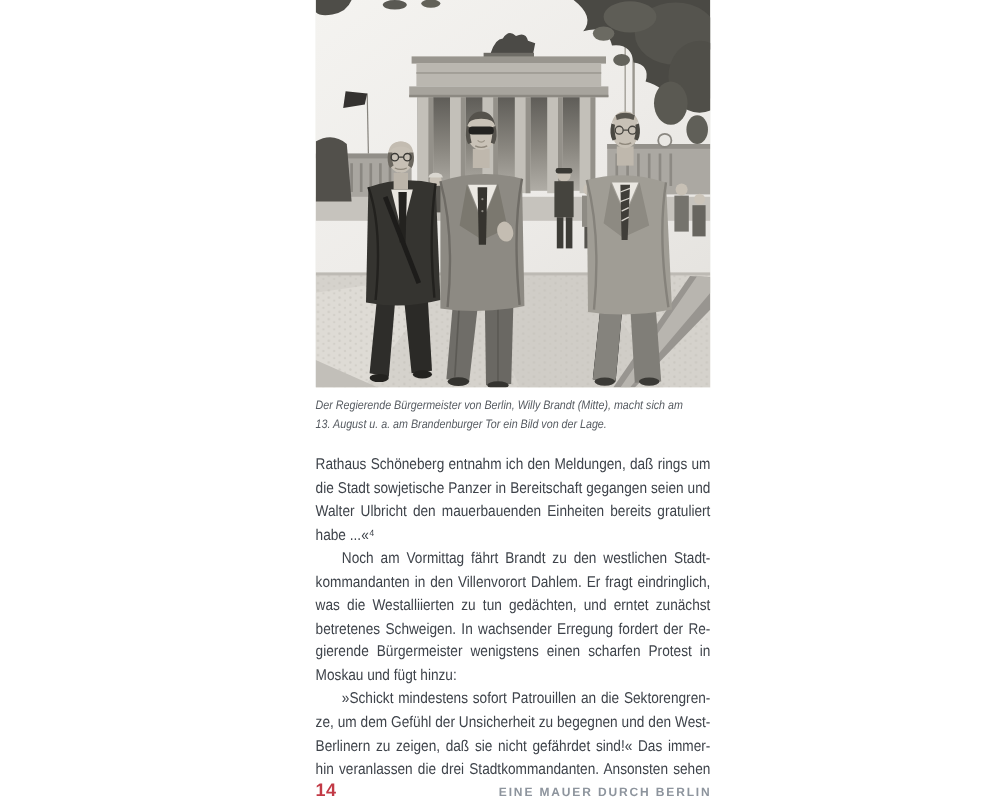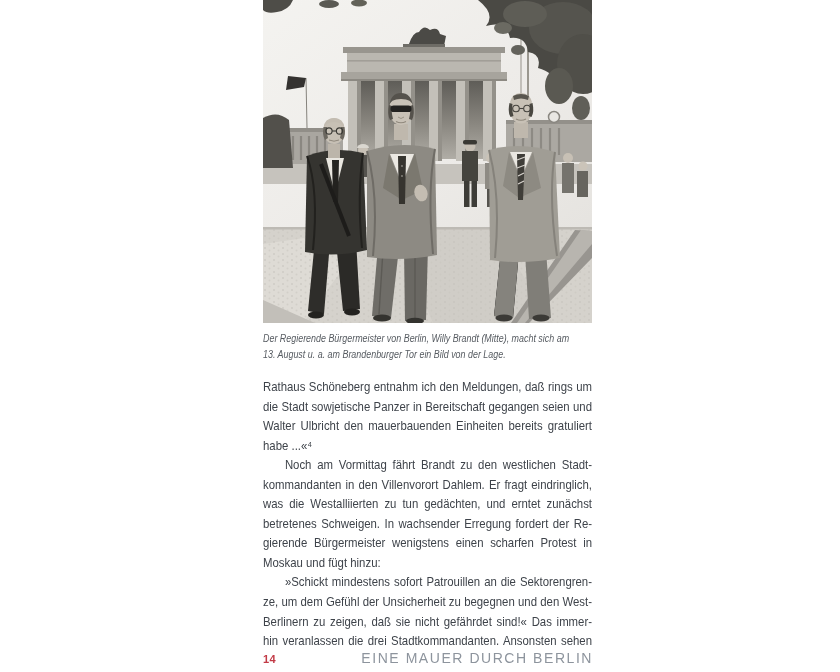--- a/index.html
+++ b/index.html
@@ -48,25 +48,25 @@
     overflow:visible;
     white-space:nowrap;
   }
   .body-text .line.indent{padding-left:25px;}
   .body-text .line.para-end{text-align-last:left;}
   .footer{
     position:absolute;left:0;top:650px;width:330px;
     display:flex;justify-content:space-between;align-items:baseline;
   }
   .page-number{
-    font-size:11px;font-weight:bold;color:var(--accent-red);
+    font-size:15px;font-weight:bold;color:var(--accent-red);
     letter-spacing:0.3px;
   }
   .running-title{
-    font-size:14px;font-weight:normal;color:var(--footer-gray);
+    font-size:10px;font-weight:bold;color:var(--footer-gray);
     letter-spacing:1.55px;text-transform:uppercase;
   }
 </style>
 </head>
 <body>
 
 <div class="page">
   <div class="content-column">
 
     <figure class="photo-figure">

